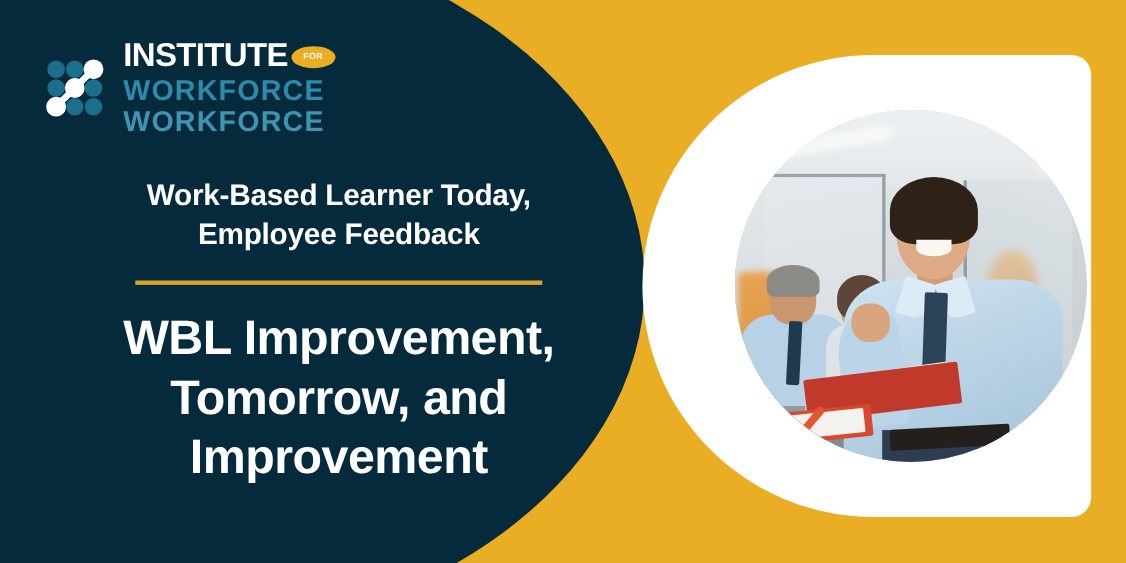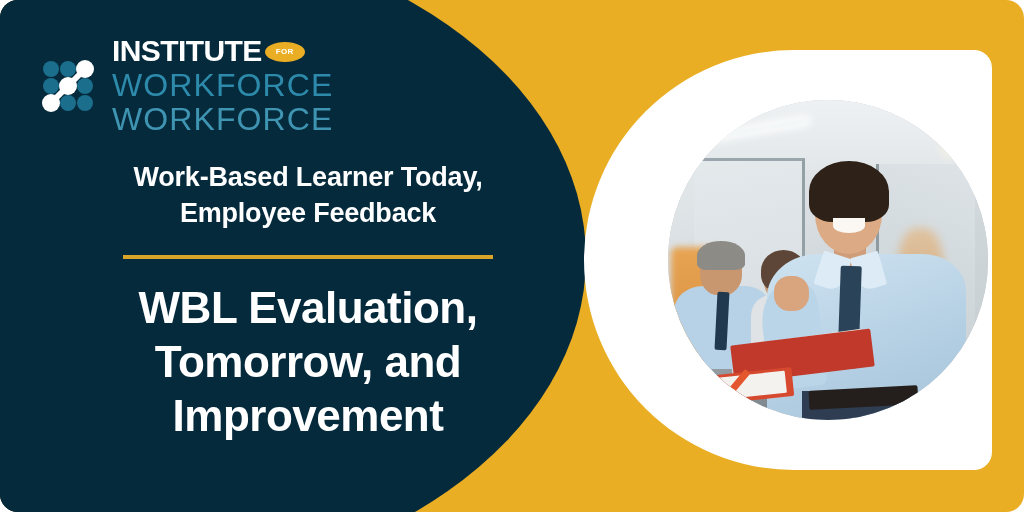--- a/index.html
+++ b/index.html
@@ -11,21 +11,20 @@
   body {
     font-family: "Liberation Sans", sans-serif;
   }
 
   #slide {
     position: relative;
     width: 1024px;
     height: 512px;
     overflow: hidden;
     background: #e9ae23;   
-    border-radius: 18px;
   }
 
   
 
   
   .navy-panel {
     position: absolute;
     left: 0;
     top: 0;
     width: 300px;
@@ -267,25 +266,25 @@
     font-weight: bold;
     letter-spacing: 0.3px;
     display: flex;
     align-items: center;
     justify-content: center;
     margin-left: 1px;
     position: relative;
     top: 1px;
   }
   .wm-workforce, .wm-excellence {
-    font-size: 32px;
+    font-size: 26px;
     letter-spacing: 1.1px;
     color: #2d8aab;
     font-family: "Liberation Sans", sans-serif;
-    font-weight: 400;
+    font-weight: 700;
     margin-top: 3px;
   }
   .wm-excellence {
     color: #3f94b2;
     margin-top: 2px;
   }
 
   
   .text-block {
     position: absolute;
@@ -392,19 +391,19 @@
     </div>
   </div>
 
   <div class="text-block">
     <div class="eyebrow">
       <div>Work-Based Learner Today,</div>
       <div>Employee Feedback</div>
     </div>
     <hr class="divider">
     <div class="headline">
-      <div>WBL Evaluation,</div>
+      <div>WBL Improvement,</div>
       <div>Tomorrow, and</div>
       <div>Improvement</div>
     </div>
   </div>
 
 </div>
 
 </body></html>

